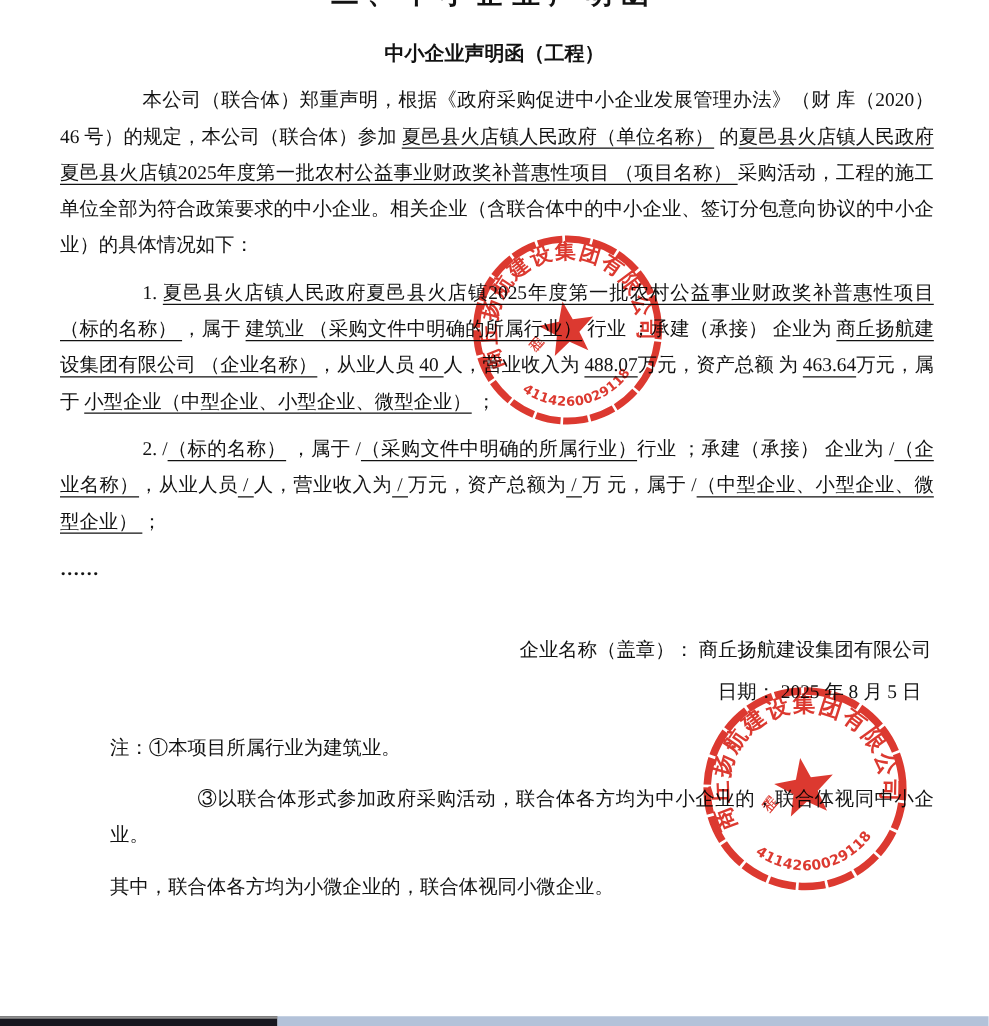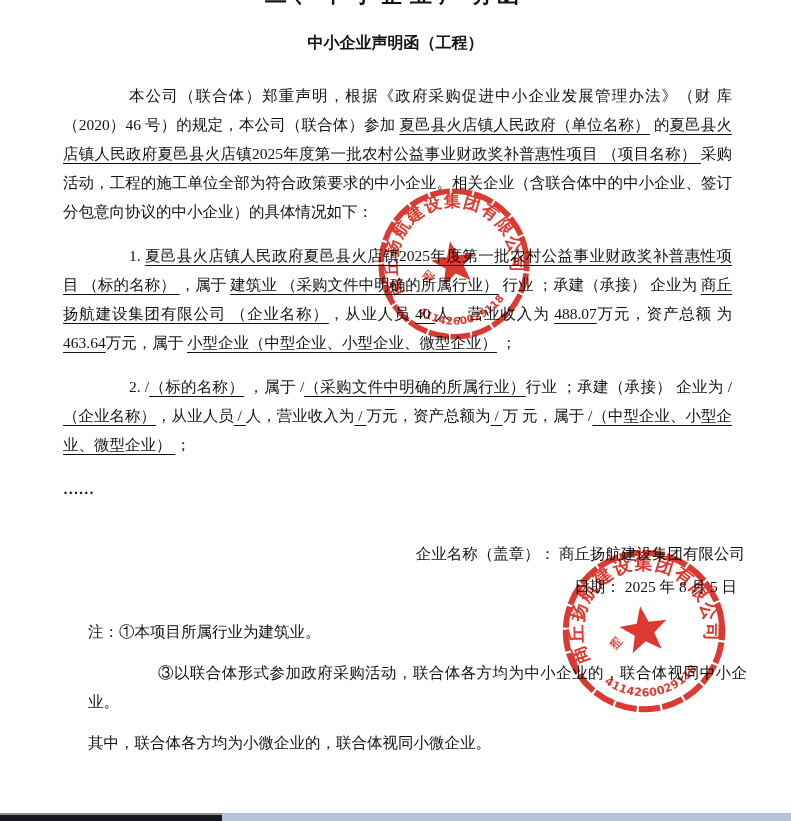--- a/index.html
+++ b/index.html
@@ -15,21 +15,21 @@
     white-space:nowrap;
   }
   .doc-title{
     position:absolute;top:33px;left:0;width:100%;
     text-align:center;font-weight:bold;font-size:16px;
   }
   .doc-body{
     position:absolute;left:48px;right:44px;top:66px;
     font-size:15.5px;line-height:29px;text-align:justify;
   }
-  .doc-body p{margin:15px;}
+  .doc-body p{margin:0;}
   .doc-body p.ind{text-indent:66px;}
   .doc-body p.gap{margin-top:9px;}
   .doc-body p.b{font-weight:bold;}
   .seg-u{
     text-decoration:underline;
     text-underline-offset:4px;
   }
   .signature{
     margin-top:36px;
     text-align:right;

